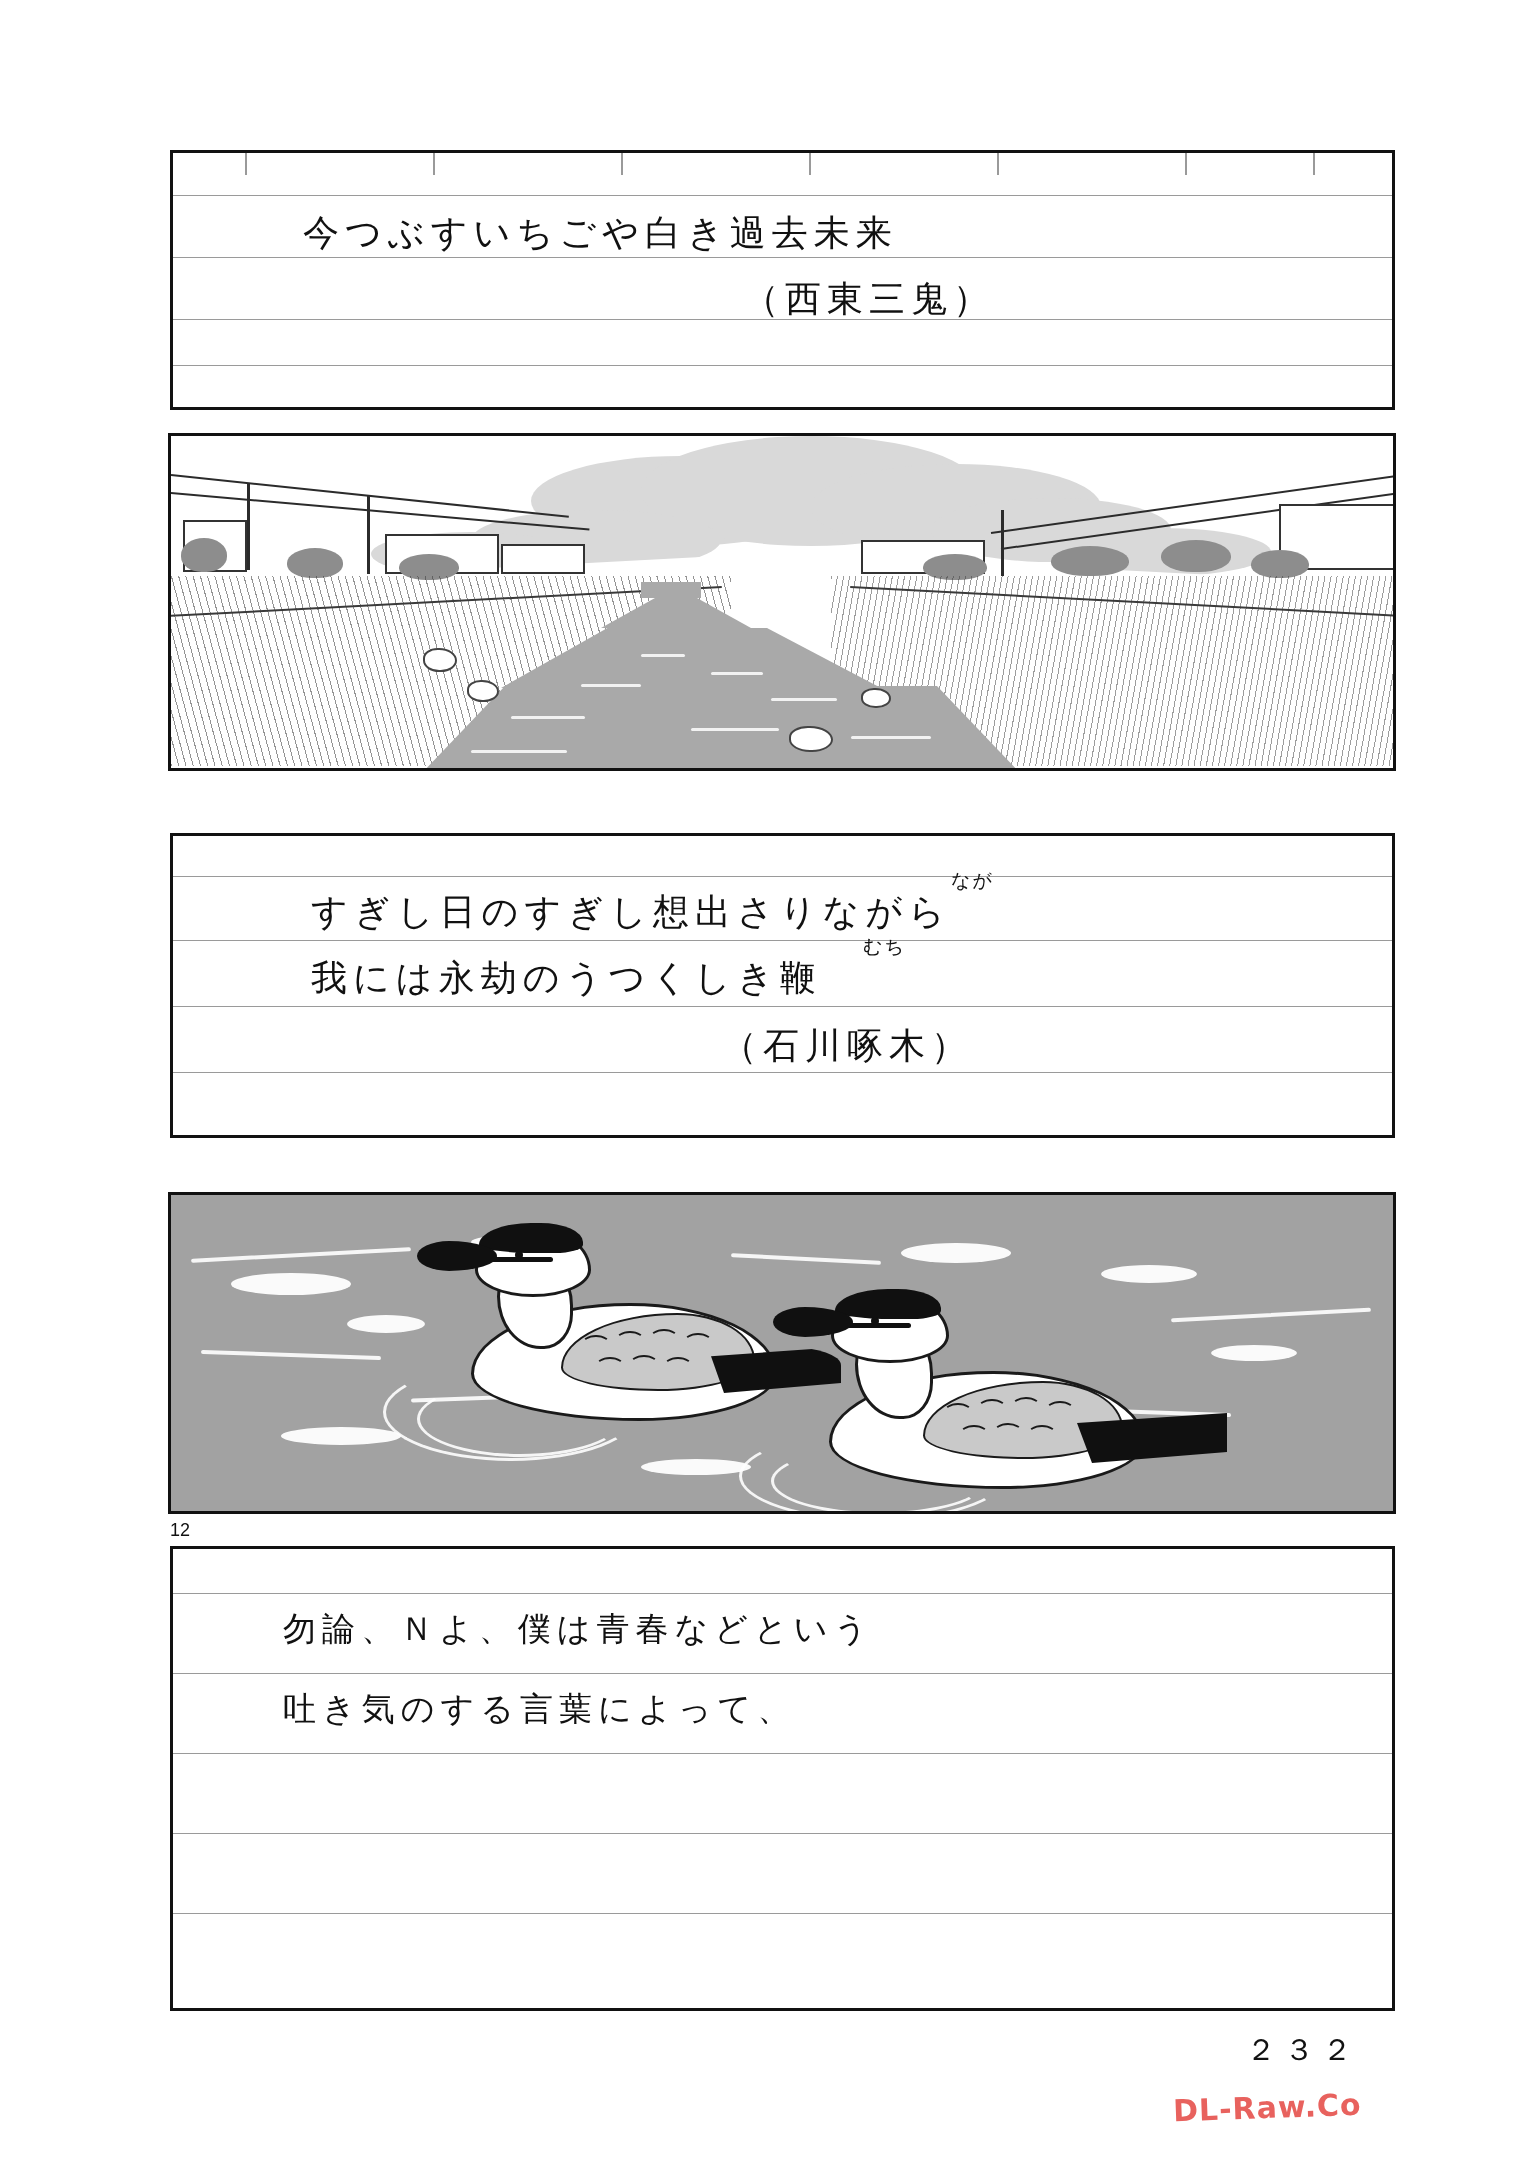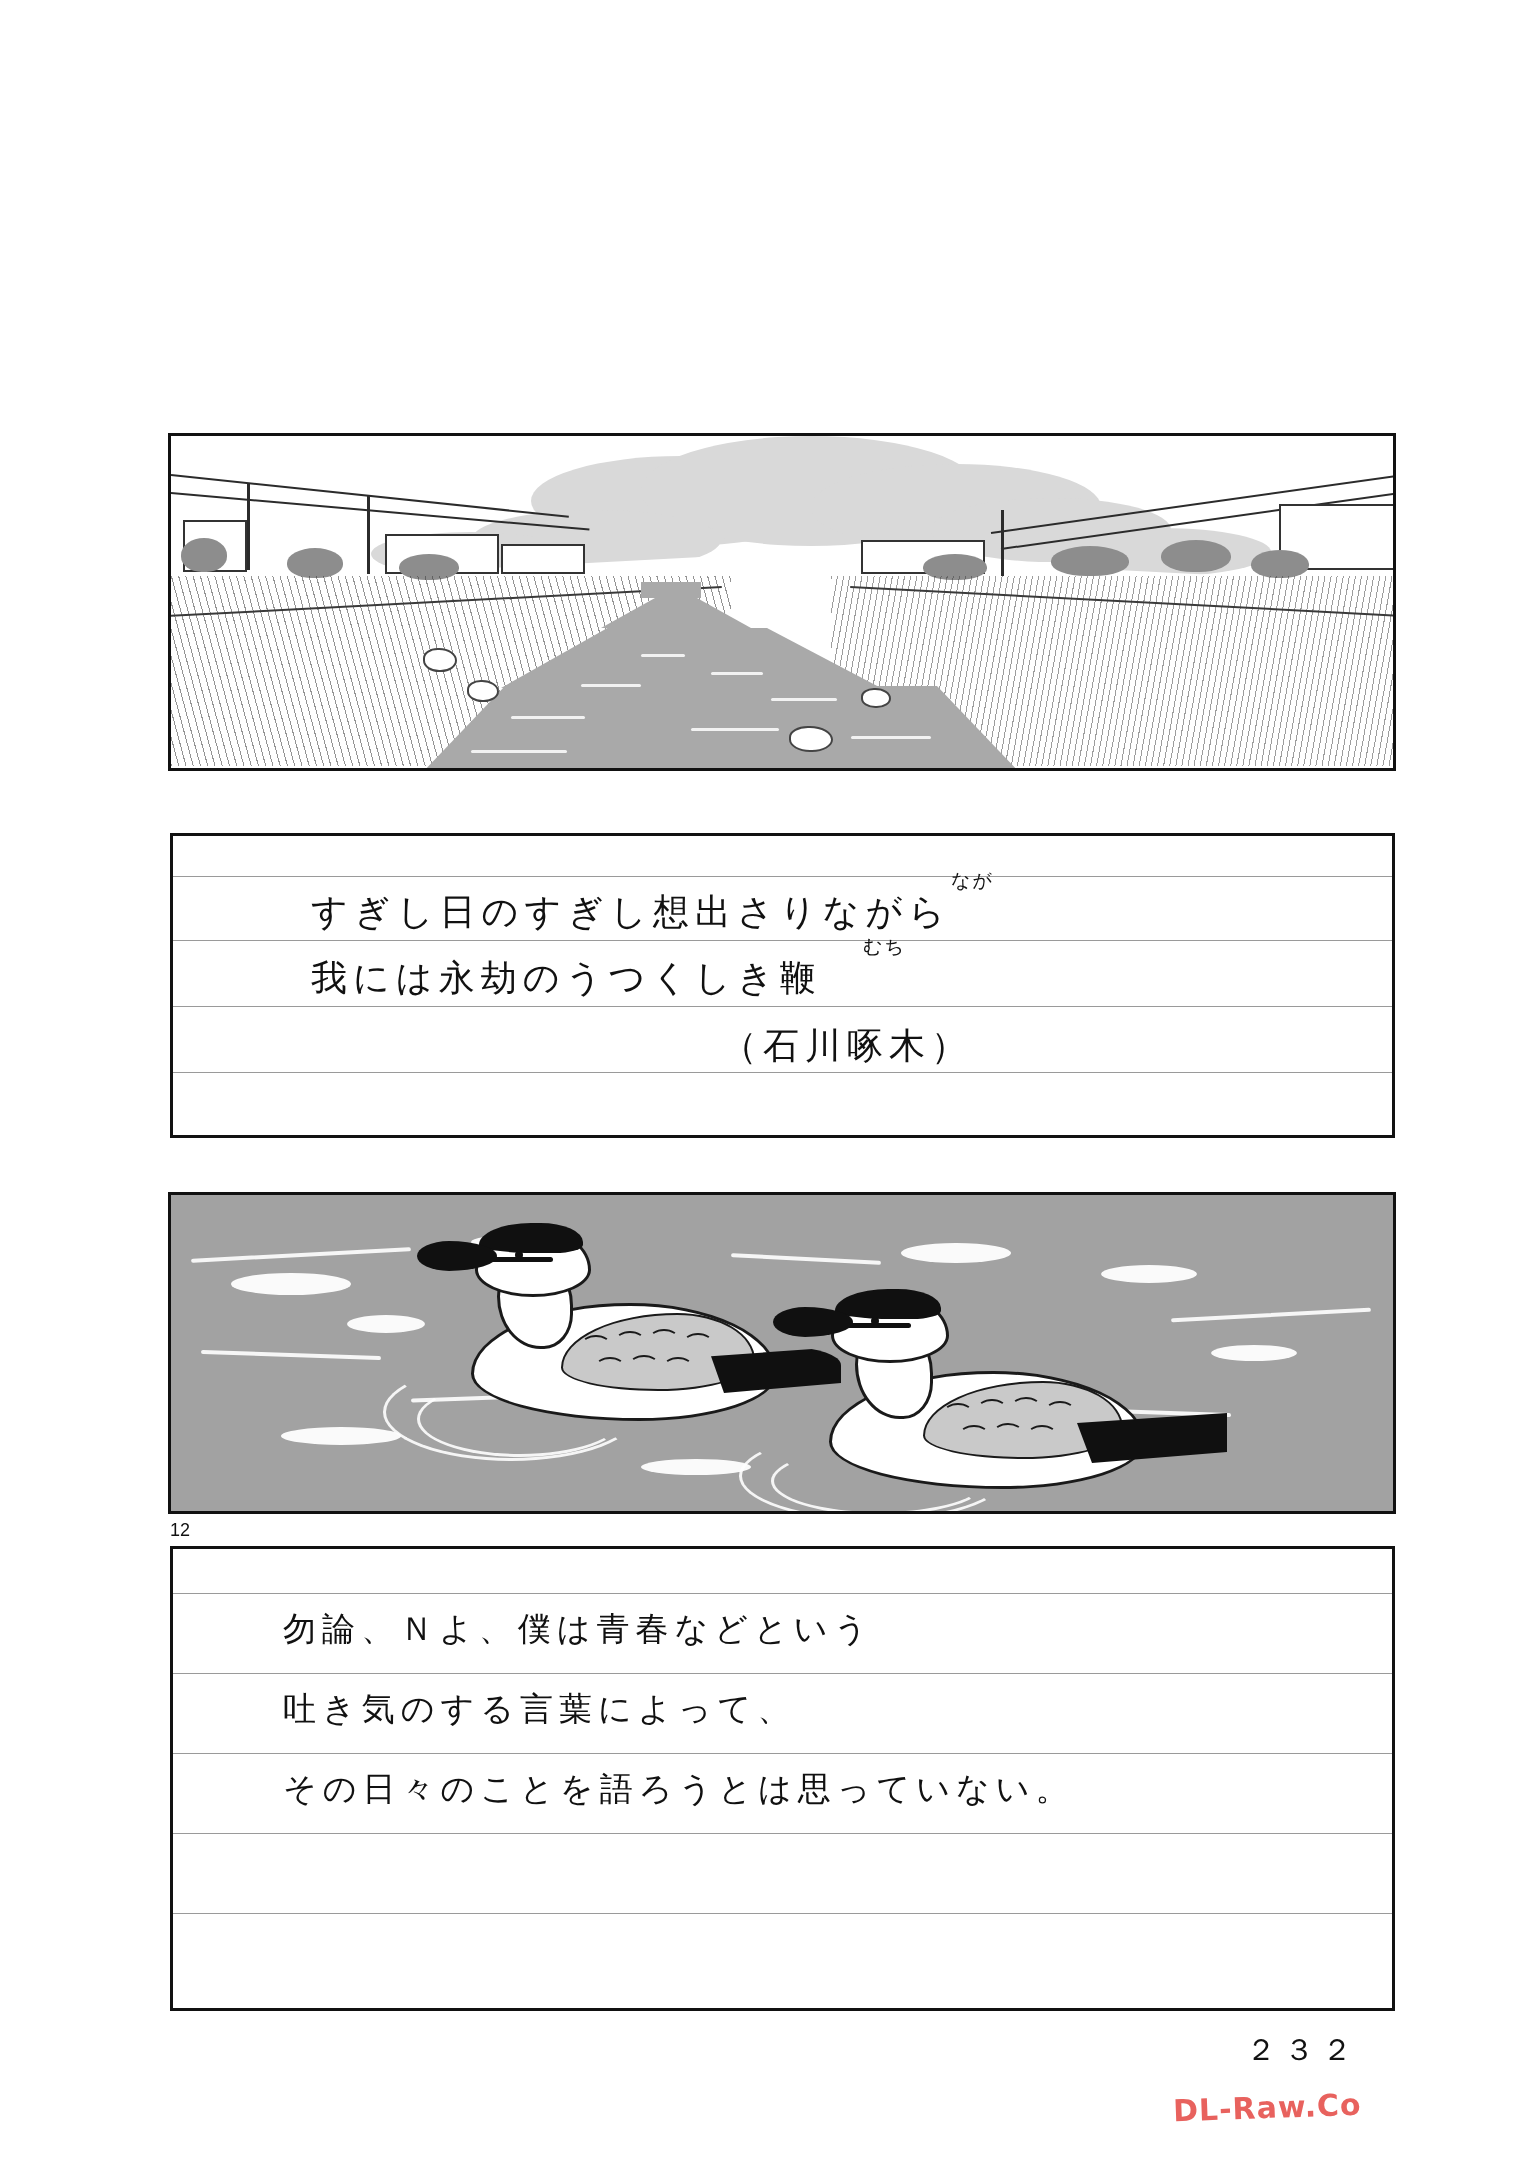--- a/index.html
+++ b/index.html
@@ -250,20 +250,39 @@
     font-family: "DejaVu Sans", sans-serif;
     letter-spacing: 1px;
     transform: rotate(-2deg);
   }
 </style>
 </head>
 <body>
 
 <div class="page">
 
+  <div class="panel" id="panel-haiku">
+    <div class="rules">
+      <i style="top:42px"></i>
+      <i style="top:104px"></i>
+      <i style="top:166px"></i>
+      <i style="top:212px"></i>
+      <div class="tick" style="left:72px"></div>
+      <div class="tick" style="left:260px"></div>
+      <div class="tick" style="left:448px"></div>
+      <div class="tick" style="left:636px"></div>
+      <div class="tick" style="left:824px"></div>
+      <div class="tick" style="left:1012px"></div>
+      <div class="tick" style="left:1140px"></div>
+    </div>
+    <div class="verse">
+      <div class="vline" style="left:130px; top:56px;">今つぶすいちごや白き過去未来</div>
+      <div class="vline" style="left:570px; top:122px;">（西東三鬼）</div>
+    </div>
+  </div>
 
   <div class="panel" id="panel-river">
 
     <div class="sky"></div>
     <div class="cloudband" style="left:360px; top:20px; width:300px; height:90px;"></div>
     <div class="cloudband" style="left:470px; top:0px; width:340px; height:110px;"></div>
     <div class="cloudband" style="left:640px; top:28px; width:290px; height:86px;"></div>
     <div class="cloudband" style="left:300px; top:74px; width:250px; height:60px;"></div>
     <div class="cloudband" style="left:760px; top:62px; width:240px; height:64px;"></div>
     <div class="cloudband" style="left:200px; top:96px; width:200px; height:44px;"></div>
@@ -401,20 +420,19 @@
     <div class="rules">
       <i style="top:44px"></i>
       <i style="top:124px"></i>
       <i style="top:204px"></i>
       <i style="top:284px"></i>
       <i style="top:364px"></i>
     </div>
     <div class="verse">
       <div class="vline small" style="left:110px; top:138px;">吐き気のする言葉によって、</div>
       <div class="vline small" style="left:110px; top:58px;">勿論、Ｎよ、僕は青春などという</div>
-      <div class="vline small" style="left:110px; top:218px;">その日々のことを語ろうとは思っていない。</div>
     </div>
   </div>
 
   <div class="pagenum">２３２</div>
   <div class="watermark">DL-Raw.Co</div>
 
 </div>
 
 </body></html>

